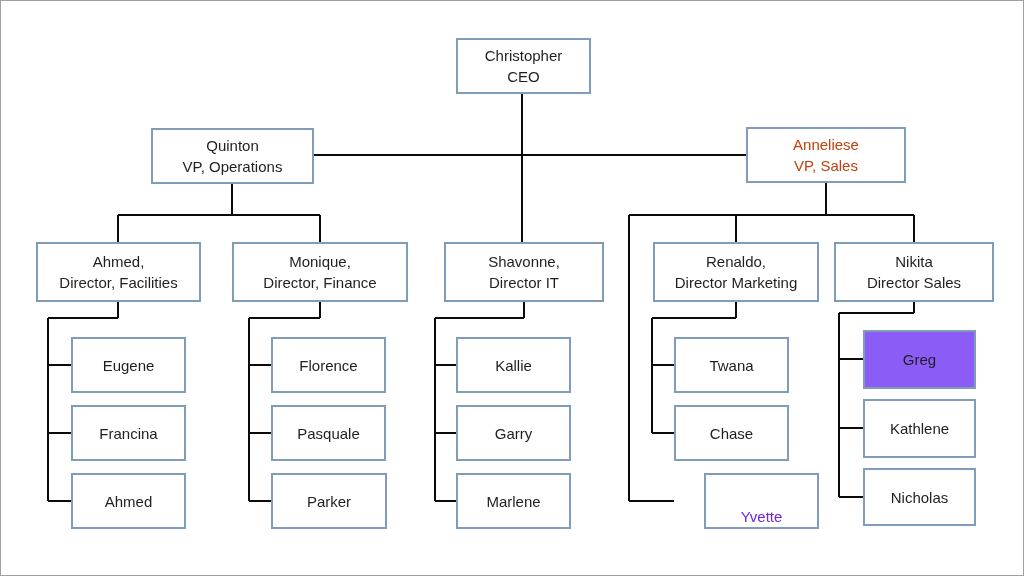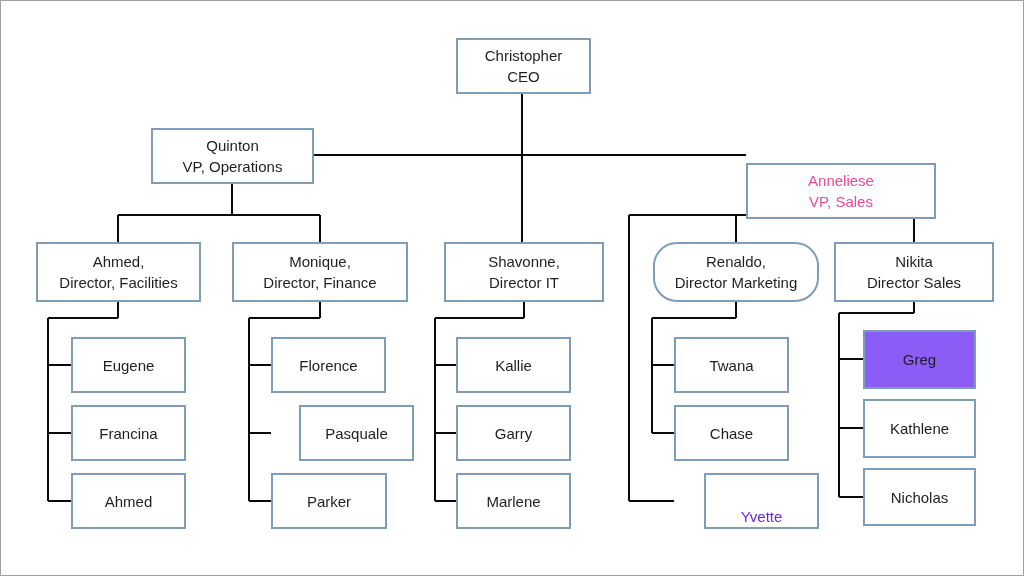--- a/index.html
+++ b/index.html
@@ -88,57 +88,57 @@
     <div class="seg" style="left: 838px; top: 426px; width: 24px; height: 2px; background: rgb(10, 10, 10);"></div>
     <div class="seg" style="left: 838px; top: 495px; width: 24px; height: 2px; background: rgb(10, 10, 10);"></div>
     <div class="org-node" style="left: 455px; top: 37px; width: 135px; height: 56px; border-color: rgb(127, 157, 185); background: rgb(255, 255, 255); color: rgb(31, 31, 31);">
       <span class="node-line">Christopher</span>
       <span class="node-line">CEO</span>
     </div>
     <div class="org-node" style="left: 150px; top: 127px; width: 163px; height: 56px; border-color: rgb(127, 157, 185); background: rgb(255, 255, 255); color: rgb(31, 31, 31);">
       <span class="node-line">Quinton</span>
       <span class="node-line">VP, Operations</span>
     </div>
-    <div class="org-node" style="left: 745px; top: 126px; width: 190px; height: 56px; border-color: rgb(127, 157, 185); background: rgb(255, 255, 255); color: #ec4899; margin-top: 36px;">
+    <div class="org-node" style="left: 745px; top: 126px; width: 160px; height: 56px; border-color: rgb(127, 157, 185); background: rgb(255, 255, 255); color: #c2410c;">
       <span class="node-line">Anneliese</span>
       <span class="node-line">VP, Sales</span>
     </div>
     <div class="org-node" style="left: 35px; top: 241px; width: 165px; height: 60px; border-color: rgb(127, 157, 185); background: rgb(255, 255, 255); color: rgb(31, 31, 31);">
       <span class="node-line">Ahmed,</span>
       <span class="node-line">Director, Facilities</span>
     </div>
     <div class="org-node" style="left: 231px; top: 241px; width: 176px; height: 60px; border-color: rgb(127, 157, 185); background: rgb(255, 255, 255); color: rgb(31, 31, 31);">
       <span class="node-line">Monique,</span>
       <span class="node-line">Director, Finance</span>
     </div>
     <div class="org-node" style="left: 443px; top: 241px; width: 160px; height: 60px; border-color: rgb(127, 157, 185); background: rgb(255, 255, 255); color: rgb(31, 31, 31);">
       <span class="node-line">Shavonne,</span>
       <span class="node-line">Director IT</span>
     </div>
-    <div class="org-node" style="left: 652px; top: 241px; width: 166px; height: 60px; border-color: rgb(127, 157, 185); background: rgb(255, 255, 255); color: rgb(31, 31, 31); border-radius: 24px;">
+    <div class="org-node" style="left: 652px; top: 241px; width: 166px; height: 60px; border-color: rgb(127, 157, 185); background: rgb(255, 255, 255); color: rgb(31, 31, 31);">
       <span class="node-line">Renaldo,</span>
       <span class="node-line">Director Marketing</span>
     </div>
     <div class="org-node" style="left: 833px; top: 241px; width: 160px; height: 60px; border-color: rgb(127, 157, 185); background: rgb(255, 255, 255); color: rgb(31, 31, 31);">
       <span class="node-line">Nikita</span>
       <span class="node-line">Director Sales</span>
     </div>
     <div class="org-node" style="left: 70px; top: 336px; width: 115px; height: 56px; border-color: rgb(127, 157, 185); background: rgb(255, 255, 255); color: rgb(31, 31, 31);">
       <span class="node-line">Eugene</span>
     </div>
     <div class="org-node" style="left: 70px; top: 404px; width: 115px; height: 56px; border-color: rgb(127, 157, 185); background: rgb(255, 255, 255); color: rgb(31, 31, 31);">
       <span class="node-line">Francina</span>
     </div>
     <div class="org-node" style="left: 70px; top: 472px; width: 115px; height: 56px; border-color: rgb(127, 157, 185); background: rgb(255, 255, 255); color: rgb(31, 31, 31);">
       <span class="node-line">Ahmed</span>
     </div>
     <div class="org-node" style="left: 270px; top: 336px; width: 115px; height: 56px; border-color: rgb(127, 157, 185); background: rgb(255, 255, 255); color: rgb(31, 31, 31);">
       <span class="node-line">Florence</span>
     </div>
-    <div class="org-node" style="left: 270px; top: 404px; width: 115px; height: 56px; border-color: rgb(127, 157, 185); background: rgb(255, 255, 255); color: rgb(31, 31, 31); margin-left: 28px;">
+    <div class="org-node" style="left: 270px; top: 404px; width: 115px; height: 56px; border-color: rgb(127, 157, 185); background: rgb(255, 255, 255); color: rgb(31, 31, 31);">
       <span class="node-line">Pasquale</span>
     </div>
     <div class="org-node" style="left: 270px; top: 472px; width: 116px; height: 56px; border-color: rgb(127, 157, 185); background: rgb(255, 255, 255); color: rgb(31, 31, 31);">
       <span class="node-line">Parker</span>
     </div>
     <div class="org-node" style="left: 455px; top: 336px; width: 115px; height: 56px; border-color: rgb(127, 157, 185); background: rgb(255, 255, 255); color: rgb(31, 31, 31);">
       <span class="node-line">Kallie</span>
     </div>
     <div class="org-node" style="left: 455px; top: 404px; width: 115px; height: 56px; border-color: rgb(127, 157, 185); background: rgb(255, 255, 255); color: rgb(31, 31, 31);">
       <span class="node-line">Garry</span>

